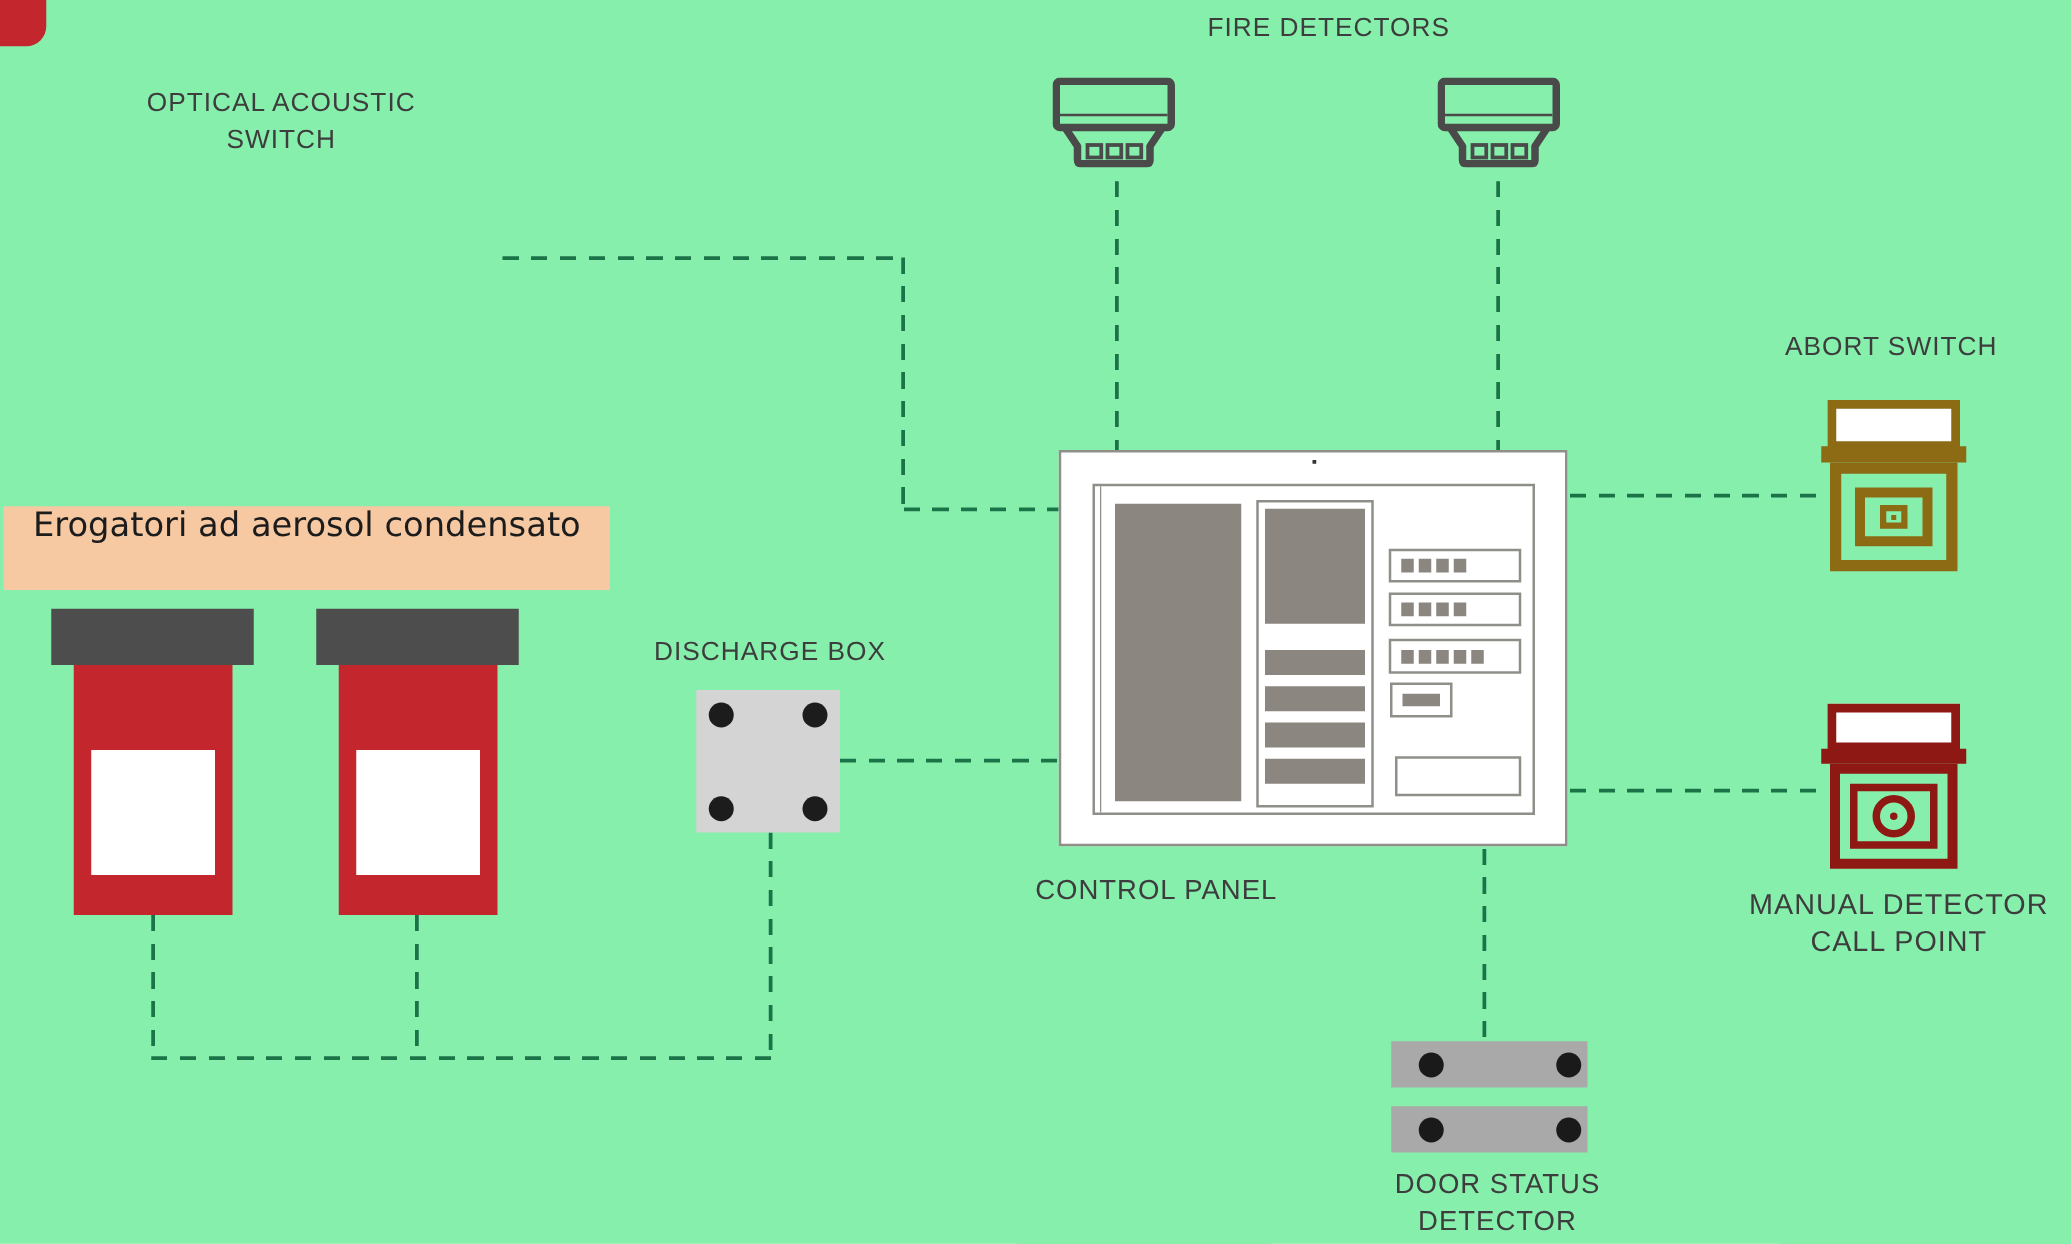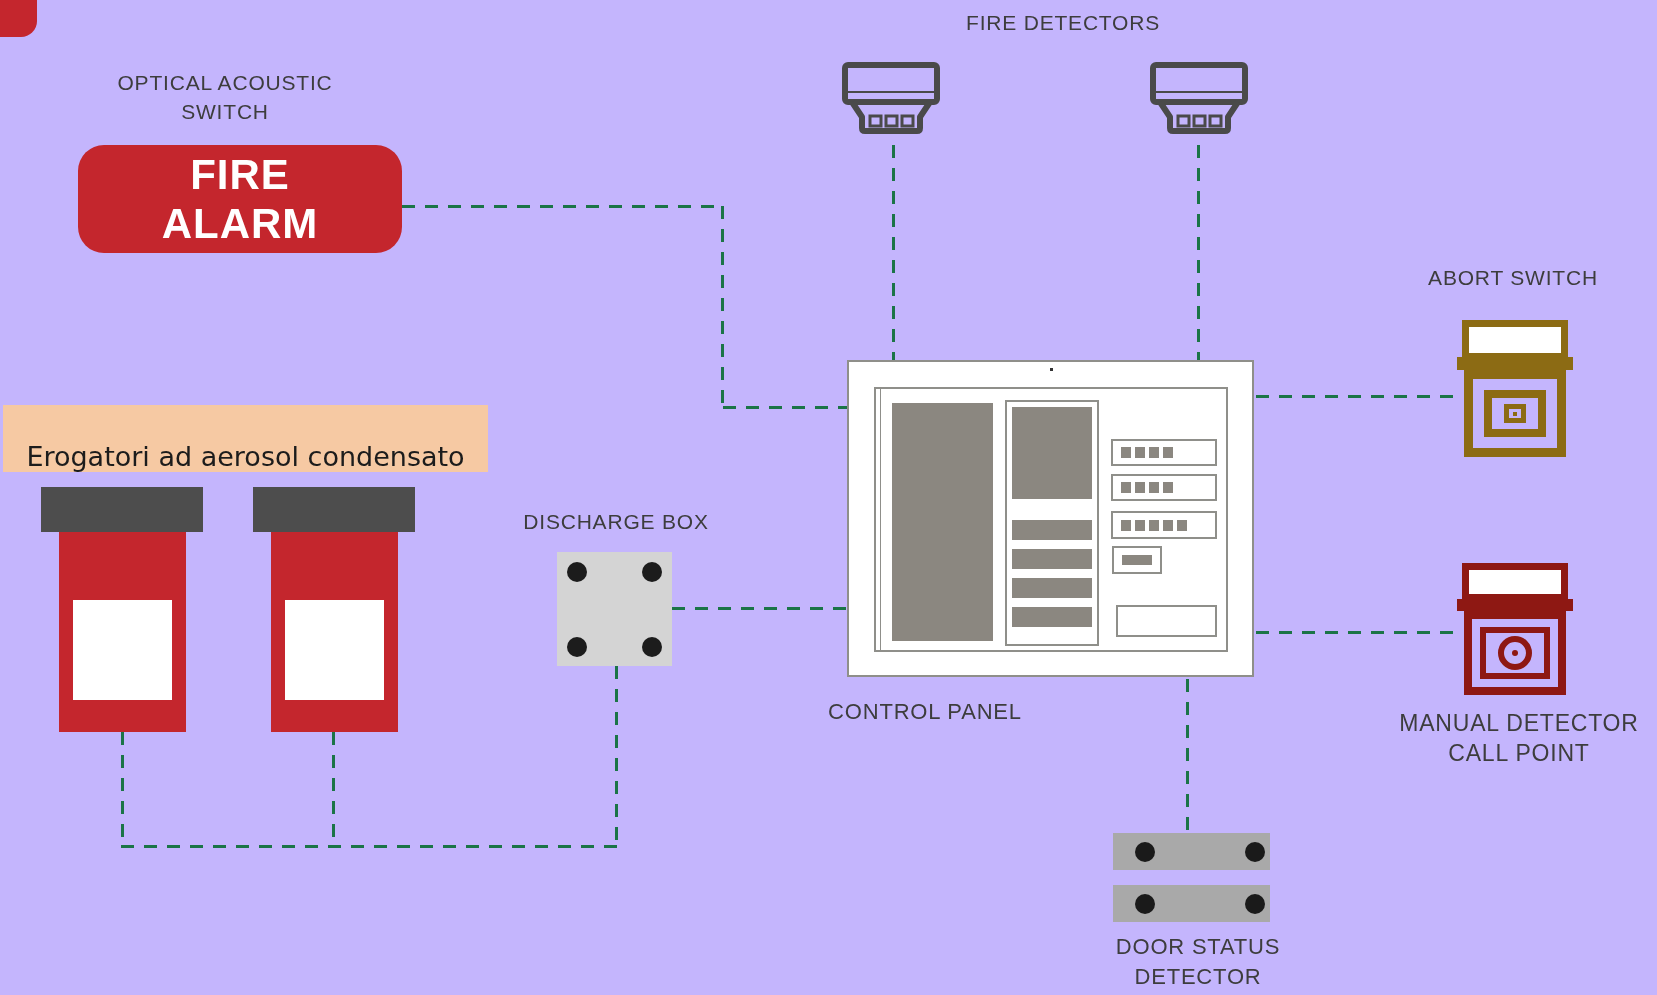--- a/index.html
+++ b/index.html
@@ -7,39 +7,39 @@
     --red:#c4262d;
     --darkred:#8e1813;
     --olive:#8c6b14;
     --icongray:#4a4a4a;
     --panelgray:#8b8780;
     --panelborder:#8f8f8a;
     --labelgray:#3d3d3d;
   }
   *{margin:0;padding:0;box-sizing:border-box;}
   body{background:#ffffff;font-family:"Liberation Sans",sans-serif;}
-  .canvas{position:relative;width:1657px;height:995px;background:#c4b5fd;overflow:hidden;}
+  .canvas{position:relative;width:1657px;height:995px;background:#86efac;overflow:hidden;}
 
   .lbl{position:absolute;color:var(--labelgray);text-align:center;letter-spacing:.8px;
        font-size:21px;line-height:29px;font-family:"Liberation Sans",sans-serif;}
 
   .hdash{position:absolute;height:3px;
          background:repeating-linear-gradient(90deg,var(--green) 0 13px,transparent 13px 23px);}
   .vdash{position:absolute;width:3px;
          background:repeating-linear-gradient(180deg,var(--green) 0 13px,transparent 13px 23px);}
 
   .red-corner{position:absolute;left:-12px;top:-12px;width:49px;height:49px;
               background:var(--red);border-radius:0 0 16px 0;}
 
   .alarm-box{position:absolute;left:78px;top:145px;width:324px;height:108px;background:var(--red);
              border-radius:26px;display:flex;flex-direction:column;align-items:center;justify-content:center;}
   .alarm-box span{color:#fff;font-weight:bold;font-size:42px;line-height:49px;letter-spacing:1px;}
 
   .banner{position:absolute;left:3px;top:405px;width:485px;height:67px;background:#f6c9a3;
-          display:flex;align-items:flex-end;justify-content:center;}
+          display:flex;align-items:flex-start;justify-content:center;}
   .banner span{font-family:"DejaVu Sans",sans-serif;font-size:27px;color:#1c1c1c;}
 
   .canister{position:absolute;width:162px;height:245px;}
   .can-cap{position:absolute;left:0;top:0;width:162px;height:45px;background:#4d4d4d;}
   .can-body{position:absolute;left:18px;top:45px;width:127px;height:200px;background:var(--red);}
   .can-window{position:absolute;left:32px;top:113px;width:99px;height:100px;background:#fff;}
 
   .jbox{position:absolute;left:557px;top:552px;width:115px;height:114px;background:#d4d4d4;}
   .jdot{position:absolute;width:20px;height:20px;border-radius:50%;background:#1c1c1c;}
 
@@ -85,24 +85,20 @@
     <rect x="28" y="54" width="11" height="10" fill="none" stroke="#4a4a4a" stroke-width="3"></rect>
     <rect x="44" y="54" width="11" height="10" fill="none" stroke="#4a4a4a" stroke-width="3"></rect>
     <rect x="60" y="54" width="11" height="10" fill="none" stroke="#4a4a4a" stroke-width="3"></rect>
   </svg>
 
   <div class="lbl" style="left:95px;top:68px;width:260px;">
     <div>OPTICAL ACOUSTIC</div>
     <div>SWITCH</div>
   </div>
 
-  <div class="alarm-box">
-    <span>FIRE</span>
-    <span>ALARM</span>
-  </div>
 
   <div class="hdash" style="left:402px;top:205px;width:321px;"></div>
   <div class="vdash" style="left:721px;top:206px;height:202px;"></div>
   <div class="hdash" style="left:723px;top:406px;width:124px;"></div>
   <div class="vdash" style="left:892px;top:145px;height:215px;"></div>
   <div class="vdash" style="left:1197px;top:145px;height:215px;"></div>
   <div class="hdash" style="left:672px;top:607px;width:175px;"></div>
   <div class="hdash" style="left:1256px;top:395px;width:200px;"></div>
   <div class="hdash" style="left:1256px;top:631px;width:198px;"></div>
   <div class="vdash" style="left:1186px;top:679px;height:154px;"></div>

